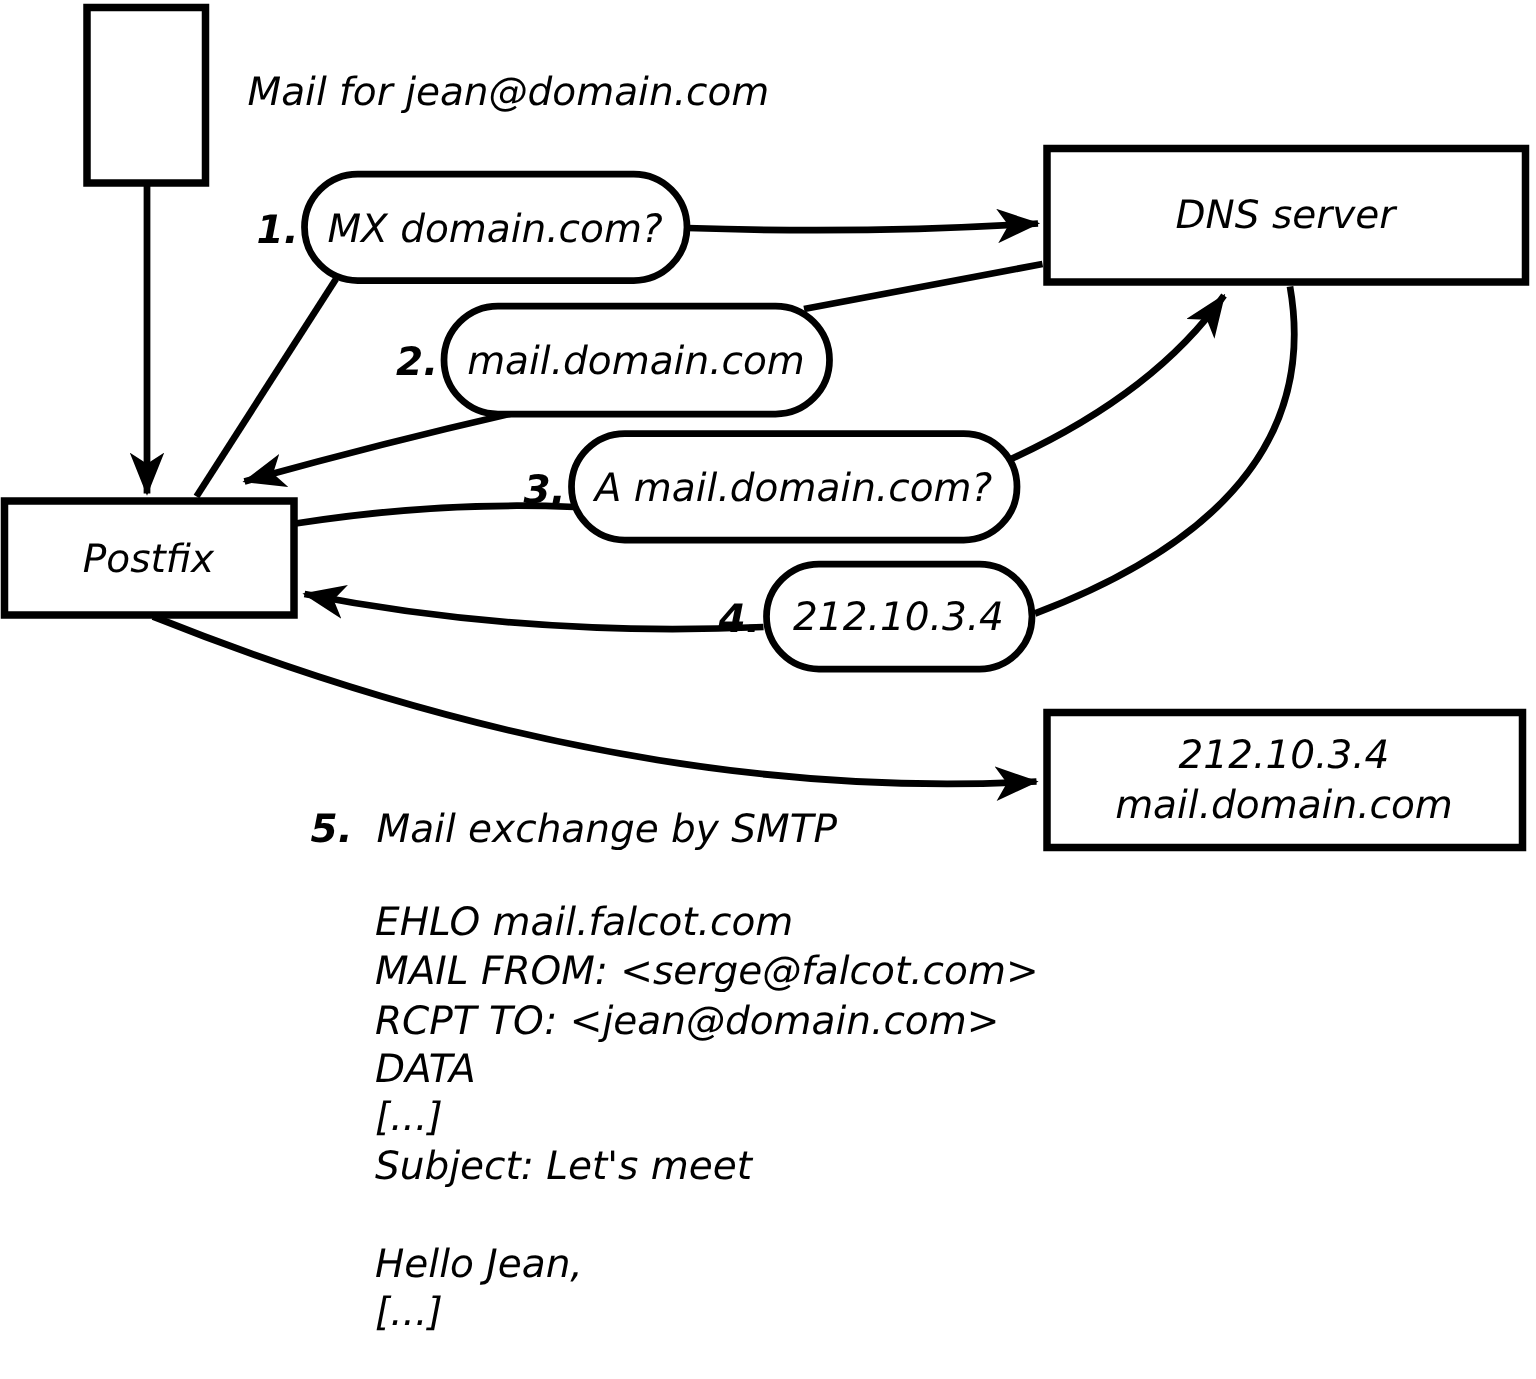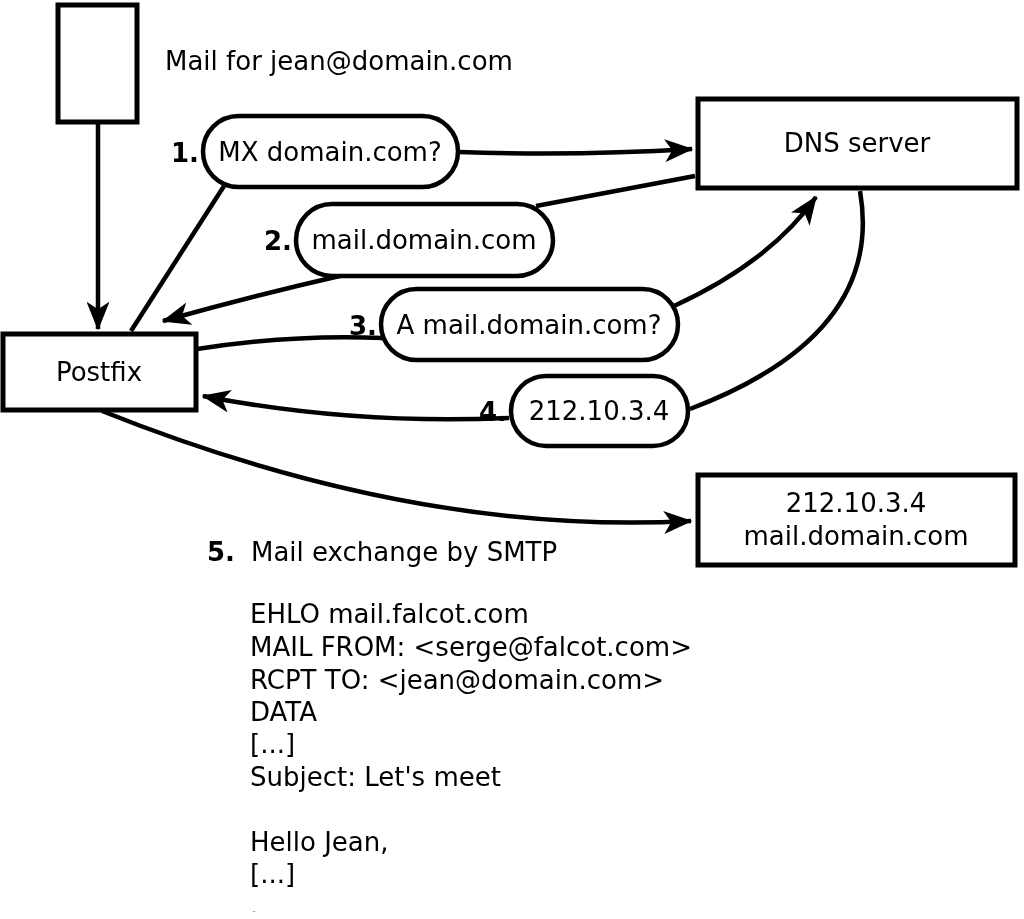--- a/index.html
+++ b/index.html
@@ -10,20 +10,21 @@
     margin: 0;
     padding: 0;
     background: var(--bg);
   }
   .canvas-wrap {
     position: relative;
     width: 1024px;
     height: 912px;
     background: var(--bg);
     overflow: hidden;
+    font-style: italic;
   }
   svg {
     display: block;
     font-family: "DejaVu Sans", "Liberation Sans", sans-serif;
   }
   .node-box {
     fill: var(--bg);
     stroke: var(--ink);
     stroke-width: 5;
   }

